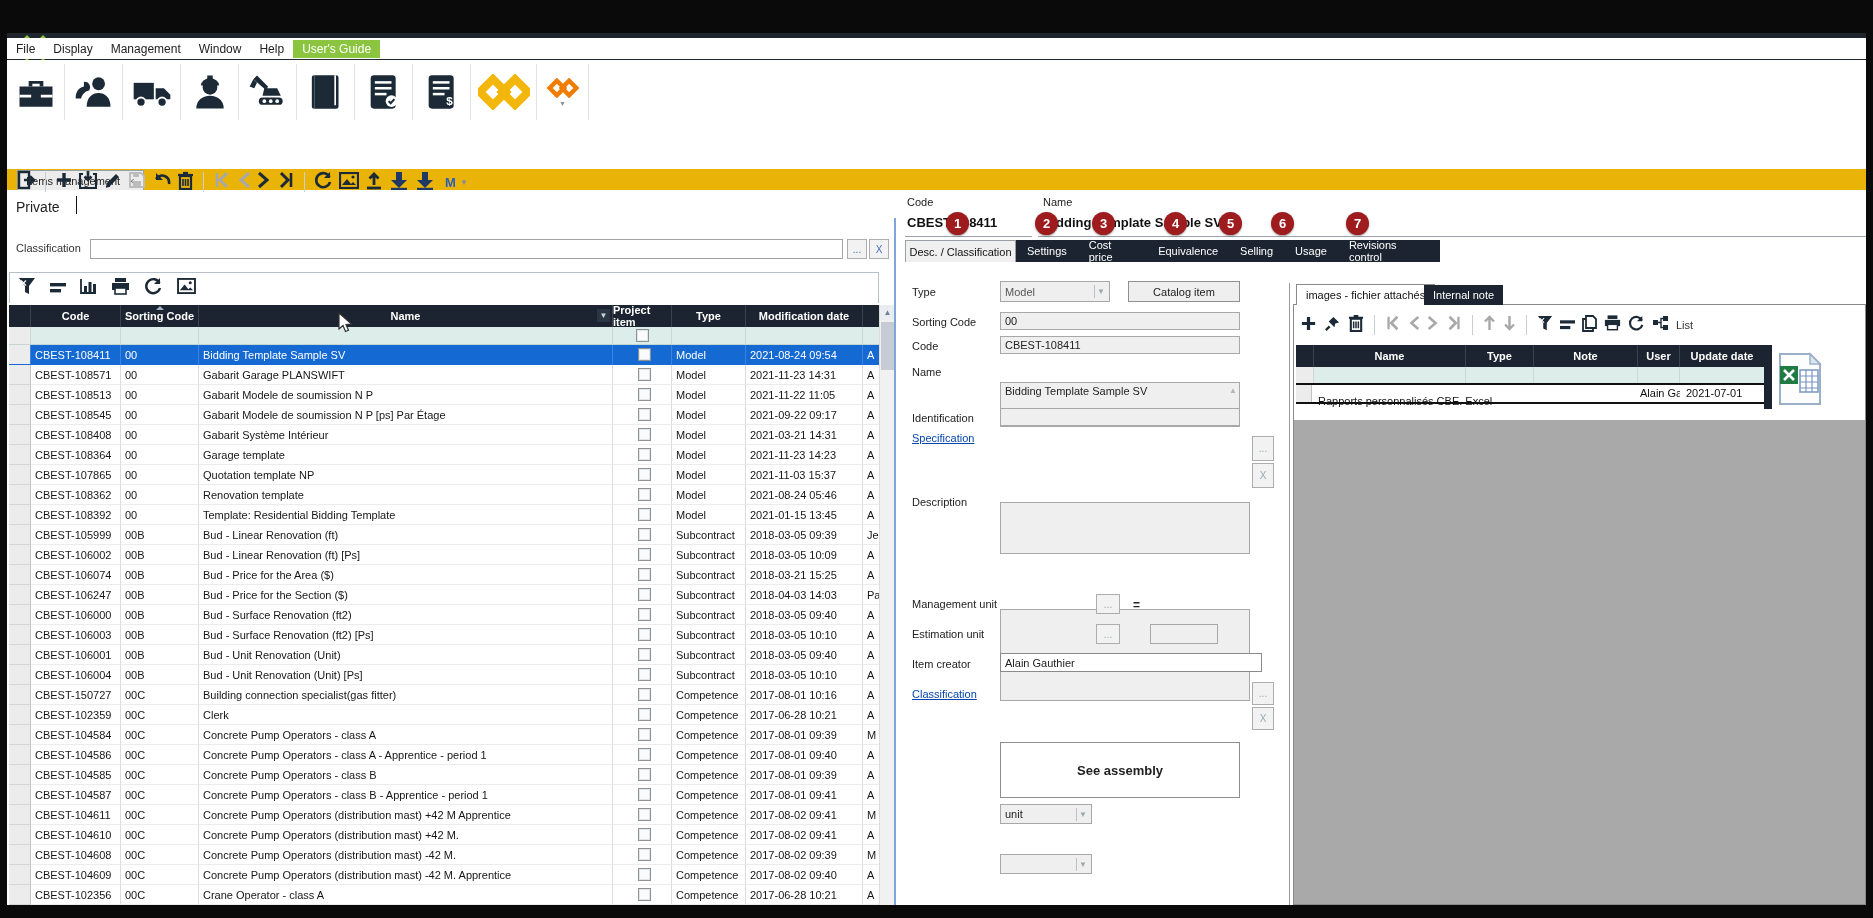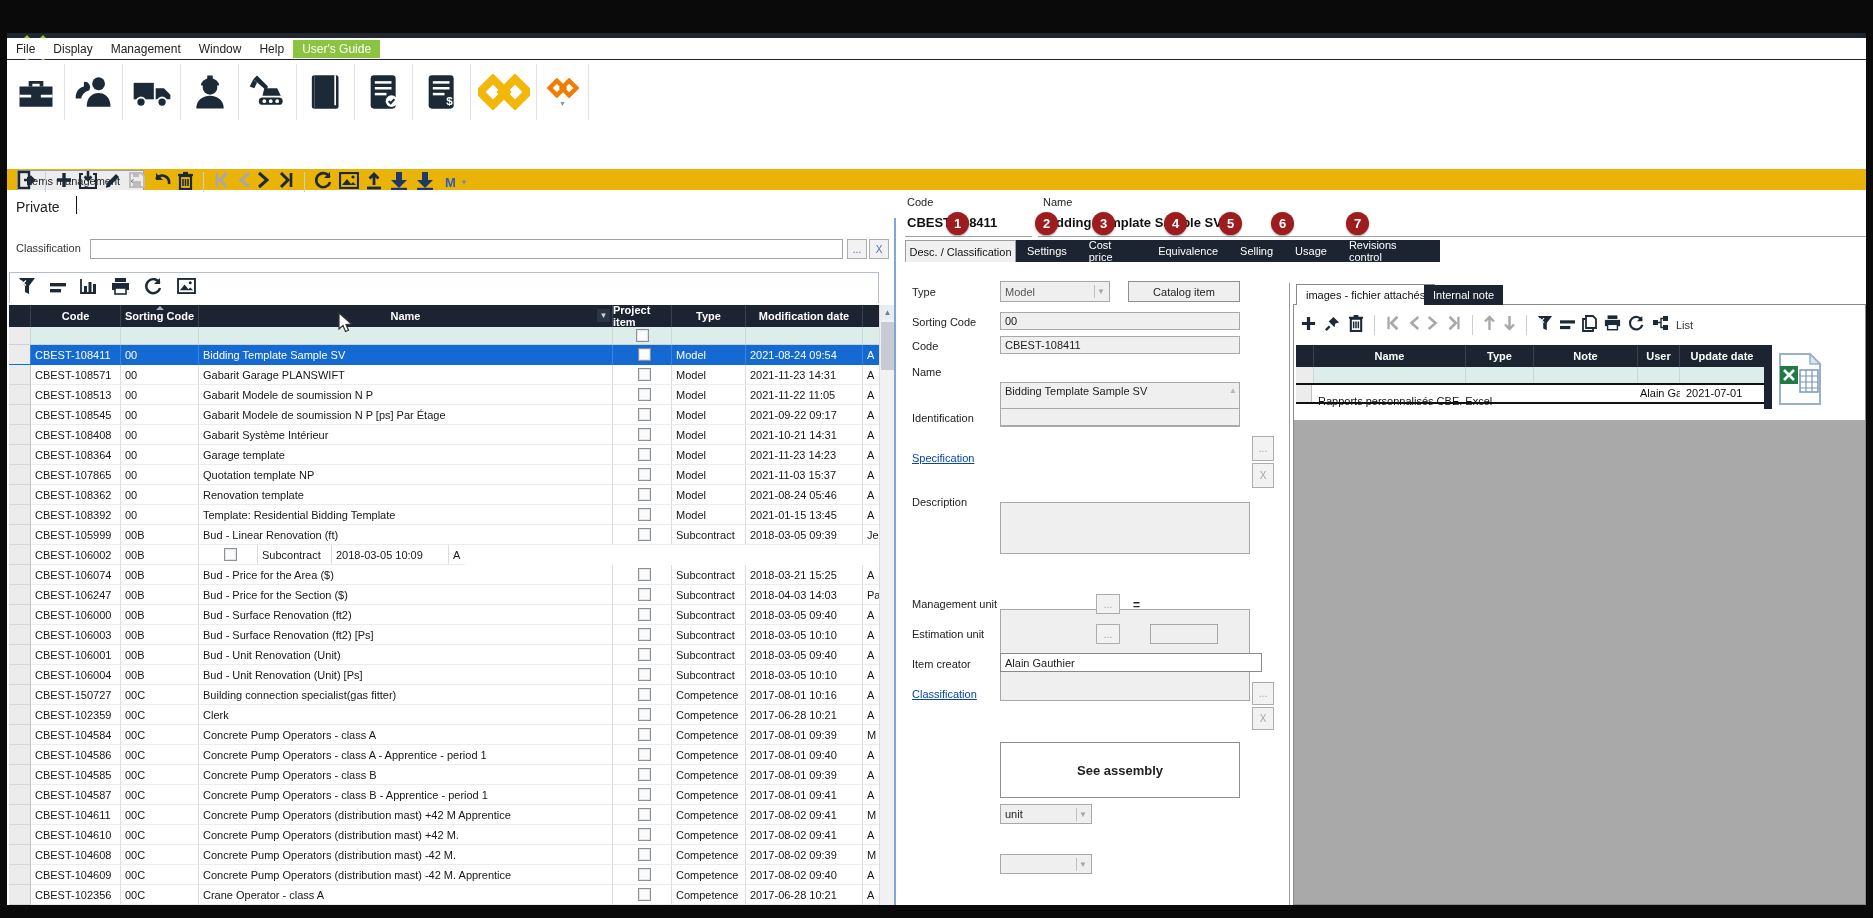--- a/index.html
+++ b/index.html
@@ -435,21 +435,21 @@
 
         <div class="trow">
           <div class="c sel w-sel"></div>
           <div class="c w-code">CBEST-108408</div>
           <div class="c w-sort">00</div>
           <div class="c w-name">Gabarit Système Intérieur</div>
           <div class="c w-proj">
             <span class="cb"></span>
           </div>
           <div class="c w-type">Model</div>
-          <div class="c w-date">2021-10-21 14:31</div>
+          <div class="c w-date">2021-03-21 14:31</div>
           <div class="c w-usr" style="border-right:none">A</div>
         </div>
 
         <div class="trow">
           <div class="c sel w-sel"></div>
           <div class="c w-code">CBEST-108364</div>
           <div class="c w-sort">00</div>
           <div class="c w-name">Garage template</div>
           <div class="c w-proj">
             <span class="cb"></span>
@@ -508,20 +508,21 @@
           </div>
           <div class="c w-type">Subcontract</div>
           <div class="c w-date">2018-03-05 09:39</div>
           <div class="c w-usr" style="border-right:none">Je</div>
         </div>
 
         <div class="trow">
           <div class="c sel w-sel"></div>
           <div class="c w-code">CBEST-106002</div>
           <div class="c w-sort">00B</div>
+          <div class="c w-name">Bud - Linear Renovation (ft) [Ps]</div>
           <div class="c w-proj">
             <span class="cb"></span>
           </div>
           <div class="c w-type">Subcontract</div>
           <div class="c w-date">2018-03-05 10:09</div>
           <div class="c w-usr" style="border-right:none">A</div>
         </div>
 
         <div class="trow">
           <div class="c sel w-sel"></div>
@@ -793,21 +794,21 @@
 
   <div class="abs fld-label" style="left:912px;top:340px">Code</div>
   <div class="abs inp" style="left:1000px;top:336px;width:240px;height:18px">CBEST-108411</div>
 
   <div class="abs fld-label" style="left:912px;top:366px">Name</div>
   <div class="abs txa" style="left:1000px;top:361px;width:240px;height:45px"><span>Bidding Template Sample SV</span><span class="scroll-hint" style="top:3px">▲</span><span class="scroll-hint" style="bottom:3px">▼</span></div>
 
   <div class="abs fld-label" style="left:912px;top:412px">Identification</div>
   <div class="abs inp" style="left:1000px;top:408px;width:240px;height:18px"></div>
 
-  <div class="abs fld-link" style="left:912px;top:452px">Specification</div>
+  <div class="abs fld-link" style="left:912px;top:432px">Specification</div>
   <div class="abs txa" style="left:1000px;top:436px;width:250px;height:52px"></div>
   <div class="abs mini-btn" style="left:1252px;top:436px;width:22px;height:25px;color:#9aa">...</div>
   <div class="abs mini-btn" style="left:1252px;top:463px;width:22px;height:25px;color:#9aa">X</div>
 
   <div class="abs fld-label" style="left:912px;top:496px">Description</div>
   <div class="abs txa" style="left:1000px;top:491px;width:250px;height:92px"></div>
 
   <div class="abs fld-label" style="left:912px;top:598px">Management unit</div>
   <div class="abs ddl" style="left:1000px;top:594px;width:92px;height:20px">
       <span>unit</span>

